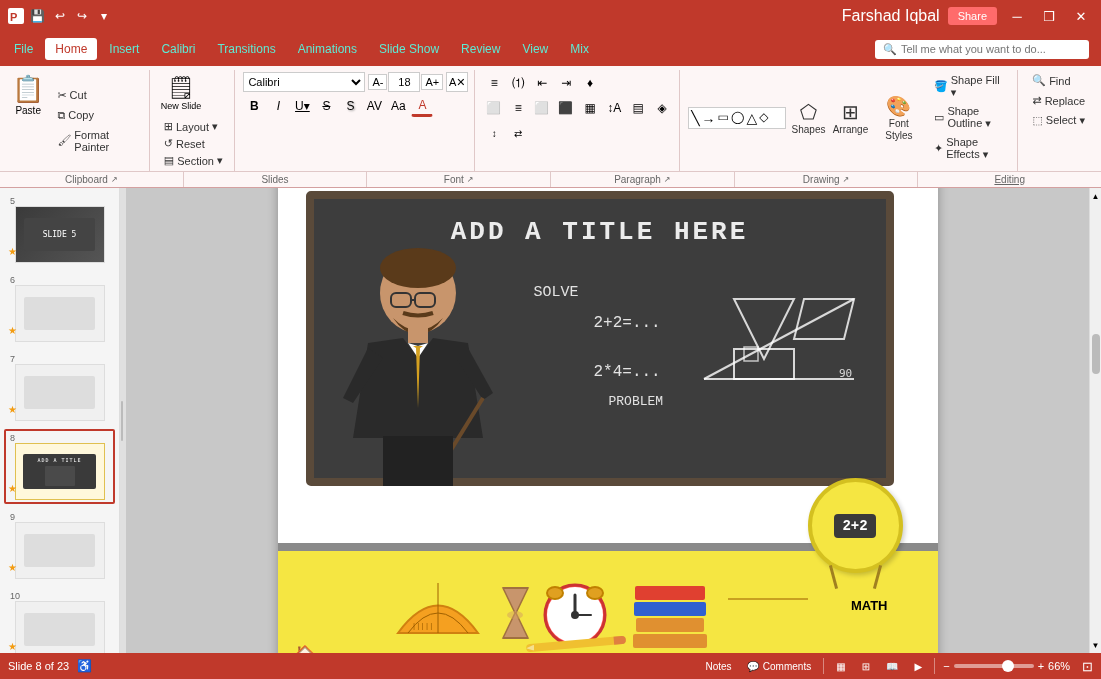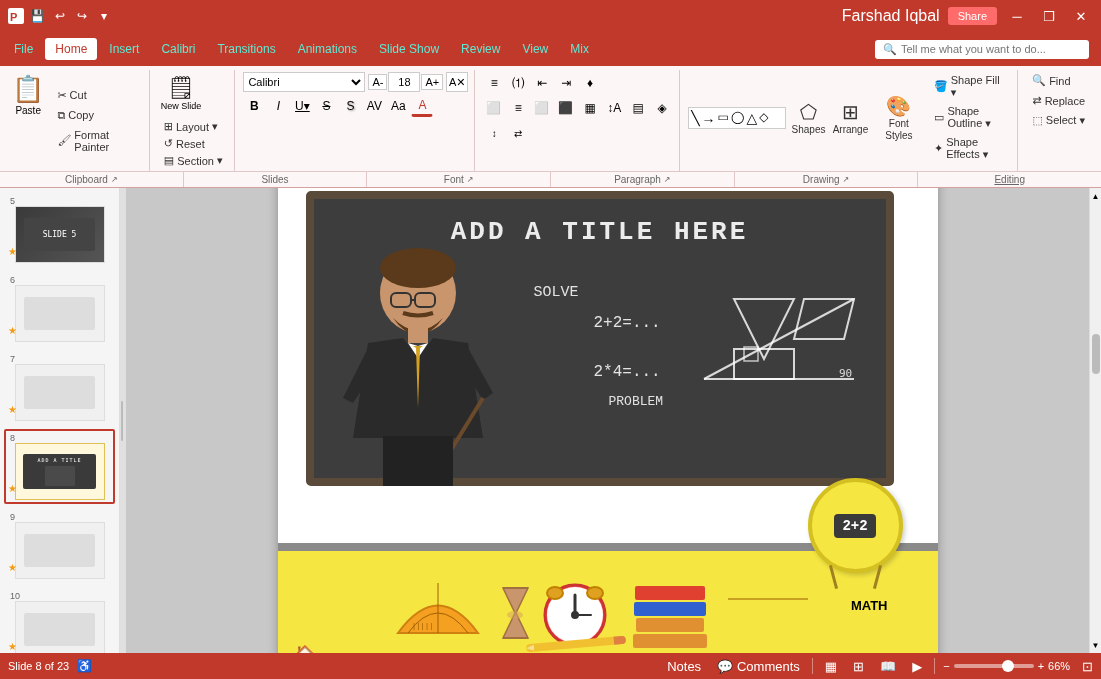--- a/index.html
+++ b/index.html
@@ -171,21 +171,21 @@
       height: 26px;
       display: flex;
       align-items: center;
       justify-content: space-between;
       padding: 0 8px;
       color: white;
       font-size: 11px;
     }
     .status-left { display: flex; align-items: center; gap: 8px; }
     .status-right { display: flex; align-items: center; gap: 8px; }
-    .view-btn { padding: 2px 4px; cursor: pointer; font-size: 13px; }
+    .view-btn { padding: 2px 4px; cursor: pointer; font-size: 10px; }
     .zoom-control { display: flex; align-items: center; gap: 4px; font-size: 11px; }
     .zoom-slider { width: 80px; height: 4px; background: rgba(255,255,255,0.5); border-radius: 2px; position: relative; cursor: pointer; }
     .zoom-slider-thumb { position: absolute; left: 60%; top: -4px; width: 12px; height: 12px; background: white; border-radius: 50%; }
 
     .ribbon-labels-row {
       display: flex;
       border-top: 1px solid #e0c8c8;
       background: #fdf6f6;
     }
     .ribbon-group-footer {

